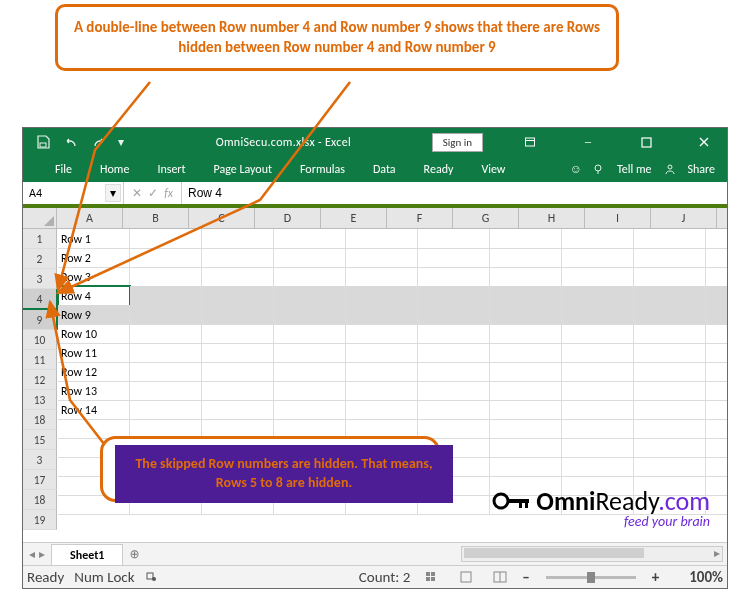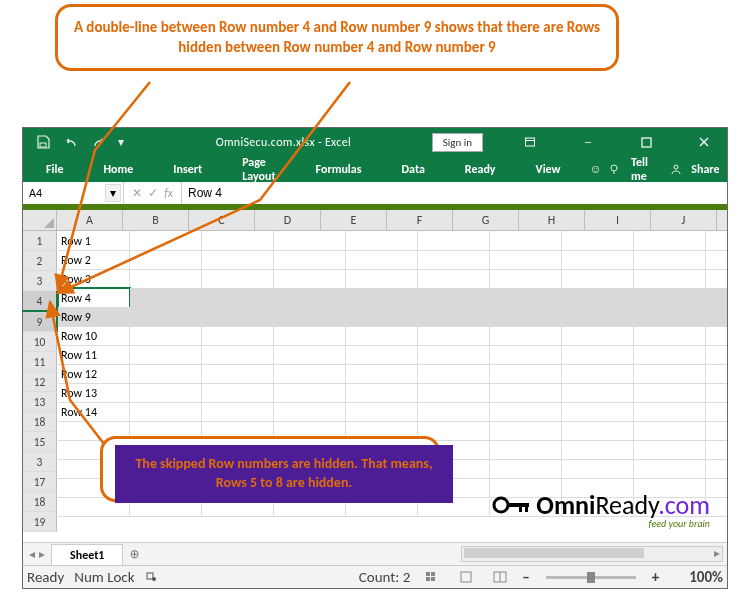--- a/index.html
+++ b/index.html
@@ -14,21 +14,21 @@
   }
 
   
   .callout-top {
     position: absolute;
     left: 55px;
     top: 4px;
     width: 530px;
     padding: 10px 14px;
     border: 3px solid #e06b0a;
-    border-radius: 16px;
+    border-radius: 10px;
     background: #fff;
     text-align: center;
     color: #e06b0a;
     font-weight: 700;
     font-size: 15px;
     line-height: 1.35;
     z-index: 30;
   }
   .callout-bot {
     position: absolute;
@@ -94,32 +94,31 @@
     color:#fff;
   }
   
   .ribbon-tabs{
     background:#0f7a43;
     display:flex;
     align-items:center;
     height:26px;
     color:#fff;
     font-size:12px;
-    gap:16px;
-    padding-left:11px;
-    font-weight:bold;
+    gap:4px;
+    padding-left:20px;
   }
   .ribbon-tab{ padding:0 12px; height:100%; display:flex; align-items:center;}
   .ribbon-right{ margin-left:auto; display:flex; align-items:center; gap:4px; padding-right:8px;}
   .ribbon-icn{
     width:18px;height:18px;display:flex;align-items:center;justify-content:center;opacity:.9;
   }
   
   .formula-row{
-    height:22px; border-bottom:6px solid #4d7c0f;
+    height:22px; border-bottom:4px solid #4d7c0f;
     display:flex; align-items:stretch; background:#fff;
   }
   .name-box{
     width:88px; border-right:1px solid #ccc; display:flex; align-items:center;
     padding:0 6px; position:relative; font-size:12px;
   }
   .name-dd{
     position:absolute; right:2px; top:2px; bottom:2px; width:14px;
     display:flex; align-items:center; justify-content:center;
     background:#f3f3f3;border:1px solid #ddd;
@@ -210,21 +209,21 @@
   
   .logo{
     position:absolute; right:40px; bottom:80px; z-index:25;
     display:flex; flex-direction:column; align-items:flex-end; color:#000;
   }
   .logo-row{ display:flex; align-items:center;}
   .logo-key{ margin-right:3px;}
   .logo-main{ font-size:26px; font-weight:400;}
   .logo-main b{font-weight:700;}
   .logo-com{color:#6d28d9;}
-  .logo-tag{ font-size:10px; font-style:italic; color:#4d7c0f; margin-top:-4px;}
+  .logo-tag{ font-size:14px; font-style:italic; color:#6d28d9; margin-top:-4px;}
 </style>
 </head>
 <body>
 
 <div class="callout-top">A double-line between Row number 4 and Row number 9 shows that there are Rows hidden between Row number 4 and Row number 9</div>
 
 <svg class="arrow-svg" style="left:0;top:0" width="750" height="610">
   <defs>
     <marker id="ah" markerWidth="10" markerHeight="10" refX="6" refY="3" orient="auto">
       <path d="M0,0 L7,3 L0,6 Z" fill="#e06b0a"></path>

